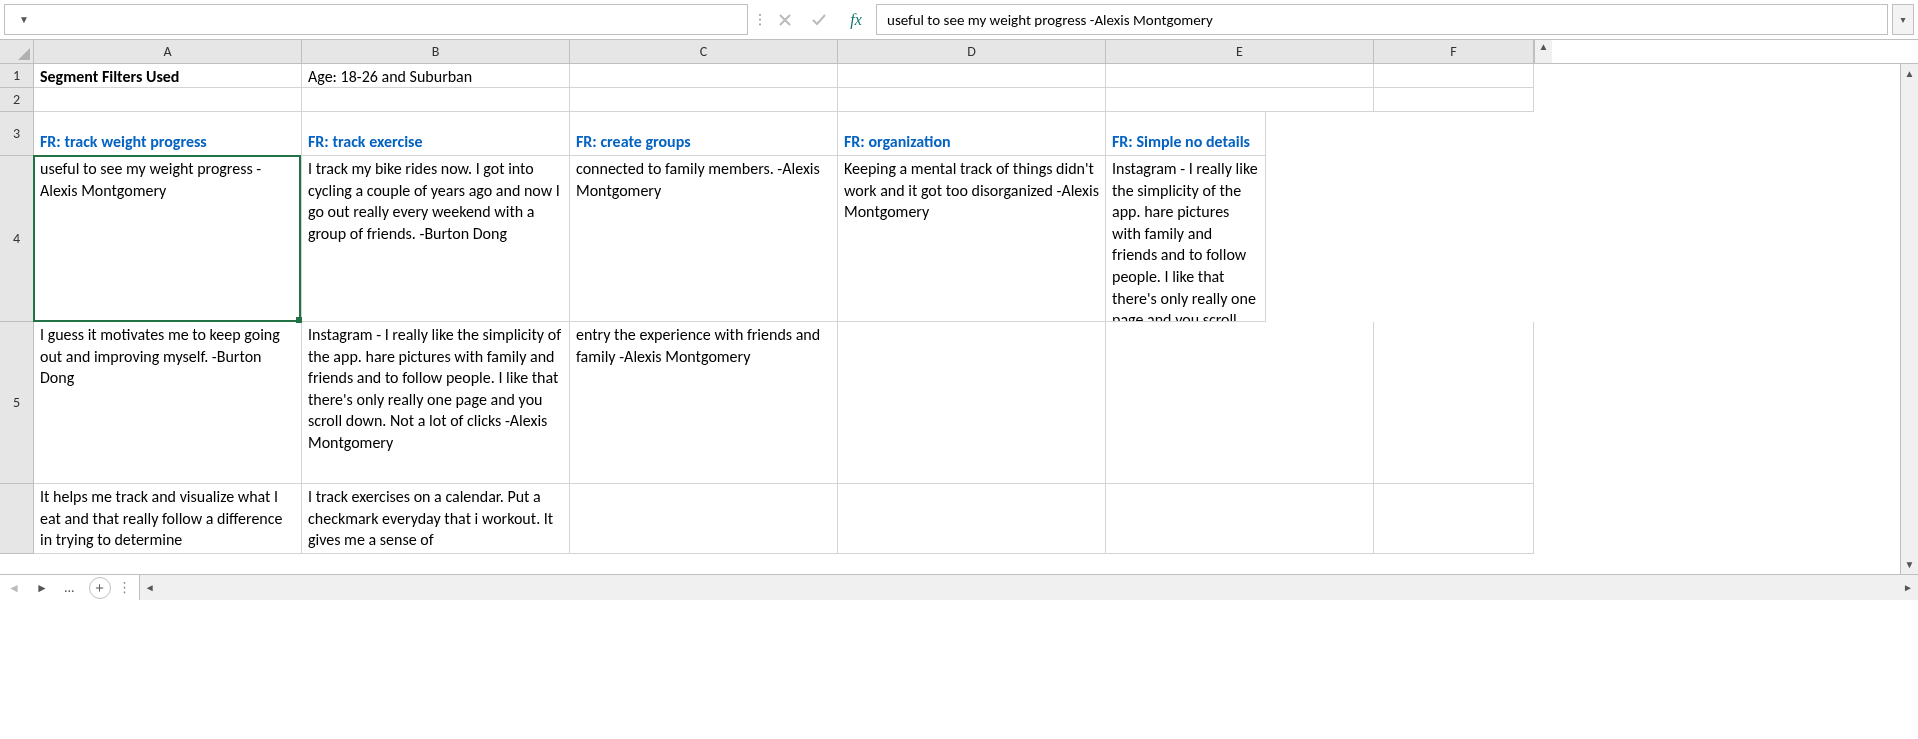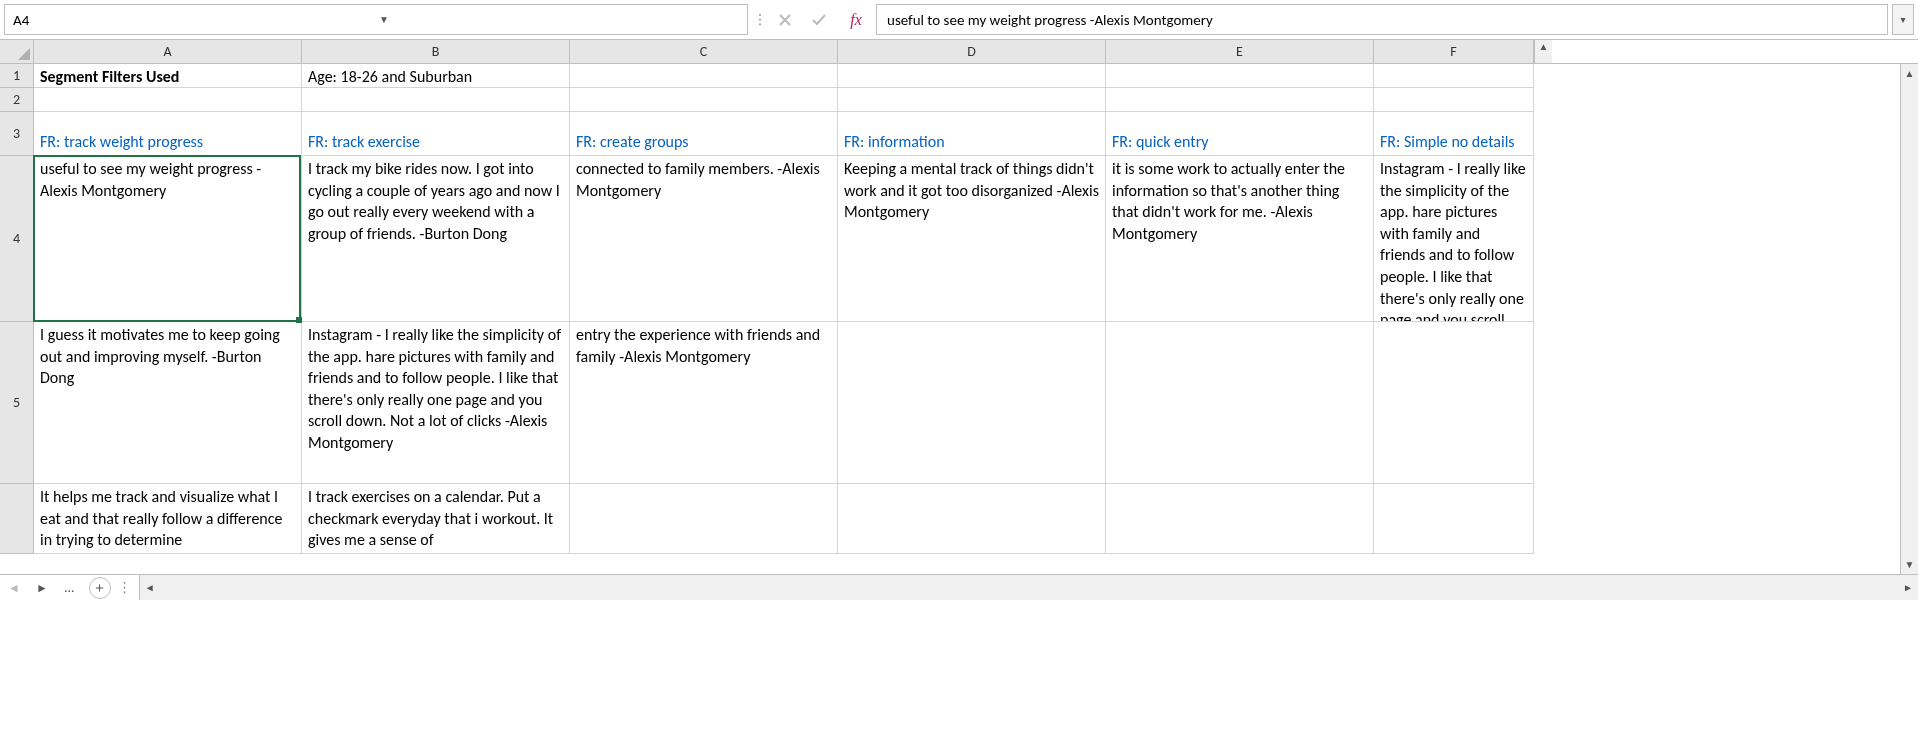--- a/index.html
+++ b/index.html
@@ -53,21 +53,21 @@
   }
   .fb-btn{
     width:34px;
     display:flex;align-items:center;justify-content:center;
     color:#888;
   }
   .fb-btn svg{width:16px;height:16px;}
   .fx-label{
     width:40px;
     display:flex;align-items:center;justify-content:center;
-    color:#be185d;font-style:italic;font-family:"Times New Roman",serif;
+    color:#0f766e;font-style:italic;font-family:"Times New Roman",serif;
     font-size:16px;
   }
   .formula-input{
     flex:1;
     display:flex;align-items:center;
     padding:0 10px;
     background:#fff;
     border:1px solid var(--header-border);
     margin:4px 4px 4px 0;
   }
@@ -144,21 +144,21 @@
     border-bottom:1px solid var(--grid-border);
     padding:2px 6px;
     line-height:1.35;
     font-size:16px;
     overflow:hidden;
     white-space:normal;
     vertical-align:top;
   }
   .cell.link{
     color:var(--link-blue);
-    font-weight:normal;
+    font-weight:bold;
   }
   .cell.bold{font-weight:bold;}
   .cell.nowrap{white-space:nowrap;}
 
   
   .sel-box{
     position:absolute;
     border:2px solid var(--select-green);
     pointer-events:none;
   }
@@ -229,21 +229,20 @@
   }
   .hbar .arrow{width:20px;text-align:center;font-size:10px;color:#555;}
   .hbar .track{flex:1;height:14px;background:#f0f0f0;}
 
 </style>
 </head>
 <body>
 
 <div class="formula-bar">
   <div class="name-box">
-    <span>A4</span>
     <span class="name-drop">▼</span>
   </div>
   <div class="fb-divider">⋮</div>
   <div class="fb-btn">
     <svg viewBox="0 0 16 16">
         <path d="M3 3 L13 13 M13 3 L3 13" stroke="#bbb" stroke-width="2" fill="none"></path>
       </svg>
   </div>
   <div class="fb-btn">
     <svg viewBox="0 0 16 16">
@@ -298,31 +297,29 @@
         <div class="cell" style="width:268px;height:24px"></div>
         <div class="cell" style="width:268px;height:24px"></div>
         <div class="cell" style="width:268px;height:24px"></div>
         <div class="cell" style="width:160px;height:24px"></div>
       </div>
 
       <div class="cell-row">
         <div class="cell link" style="width:268px;height:44px;display:flex;align-items:flex-end">FR: track weight progress</div>
         <div class="cell link" style="width:268px;height:44px;display:flex;align-items:flex-end">FR: track exercise</div>
         <div class="cell link" style="width:268px;height:44px;display:flex;align-items:flex-end">FR: create groups</div>
-        <div class="cell link" style="width:268px;height:44px;display:flex;align-items:flex-end">FR: information</div>
-        <div class="cell link" style="width:268px;height:44px;display:flex;align-items:flex-end">FR: quick entry</div>
+        <div class="cell link" style="width:268px;height:44px;display:flex;align-items:flex-end">FR: organization</div>
         <div class="cell link nowrap" style="width:160px;height:44px;display:flex;align-items:flex-end">FR: Simple no details</div>
       </div>
 
       <div class="cell-row">
         <div class="cell" style="width:268px;height:166px"> useful to see my weight progress -Alexis Montgomery</div>
         <div class="cell" style="width:268px;height:166px">I track my bike rides now. I got into cycling a couple of years ago and now I go out really every weekend with a group of friends. -Burton Dong</div>
         <div class="cell" style="width:268px;height:166px">connected to family members. -Alexis Montgomery</div>
         <div class="cell" style="width:268px;height:166px"> Keeping a mental track of things didn't work and it got too disorganized -Alexis Montgomery</div>
-        <div class="cell" style="width:268px;height:166px"> it is some work to actually enter the information so that's another thing that didn't work for me. -Alexis Montgomery</div>
         <div class="cell nowrap" style="width:160px;height:166px;white-space:normal">Instagram  - I really like the simplicity of the app. hare pictures with family and friends and to follow people. I like that there's only really one page and you scroll down. Not a lot of clicks to discover features.  -Alexis Montgomery</div>
       </div>
 
       <div class="cell-row">
         <div class="cell" style="width:268px;height:162px">I guess it motivates me to keep going out and improving myself.  -Burton Dong</div>
         <div class="cell" style="width:268px;height:162px">Instagram  - I really like the simplicity of the app. hare pictures with family and friends and to follow people. I like that there's only really one page and you scroll down. Not a lot of clicks -Alexis Montgomery</div>
         <div class="cell" style="width:268px;height:162px">entry the experience with friends and family -Alexis Montgomery</div>
         <div class="cell" style="width:268px;height:162px"></div>
         <div class="cell" style="width:268px;height:162px"></div>
         <div class="cell" style="width:160px;height:162px"></div>

